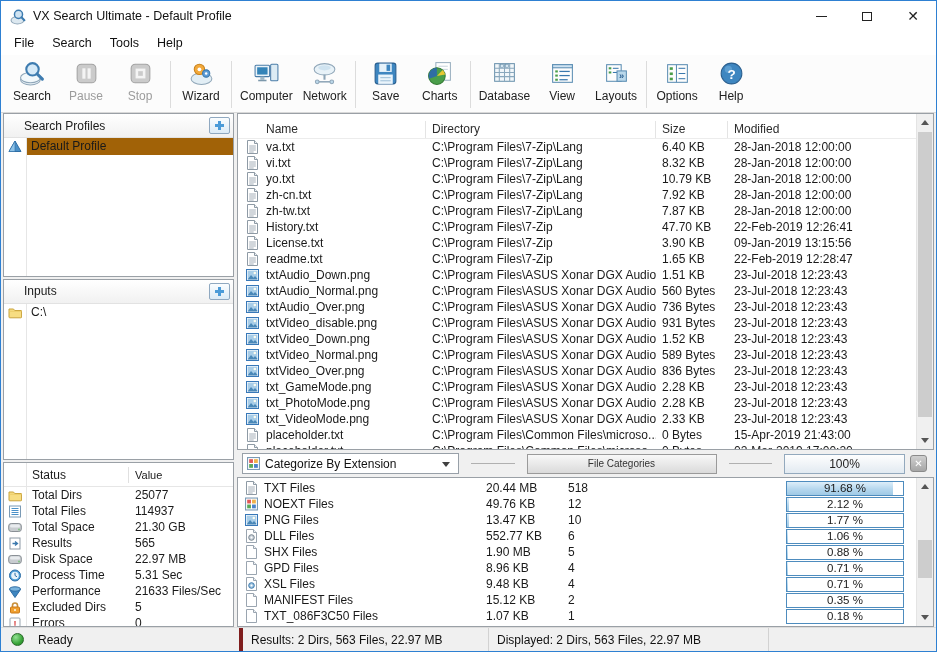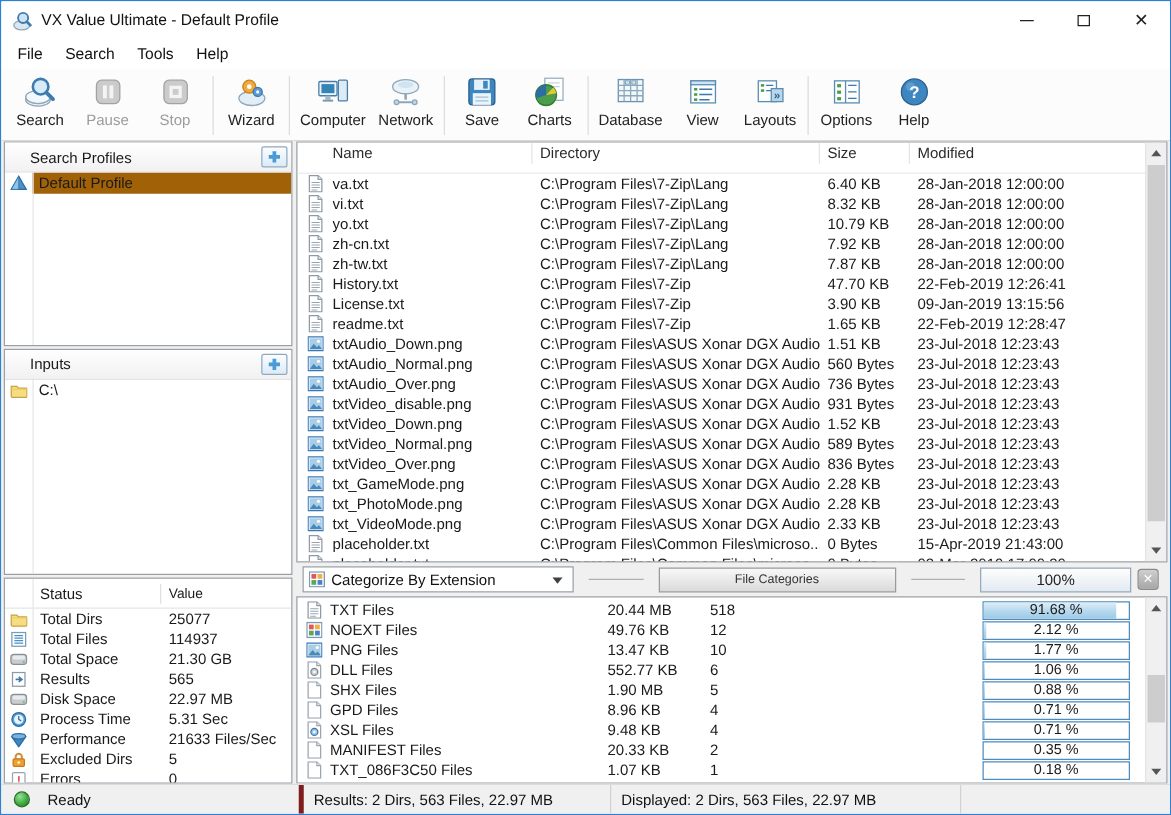--- a/index.html
+++ b/index.html
@@ -55,21 +55,21 @@
   .status-head .sh1 { width: 103px; margin-left: 22px; padding-left: 6px; font-size: 12px; border-right: 1px solid #e0e0e0; height: 16px; line-height: 16px; }
   .status-head .sh2 { padding-left: 6px; font-size: 11px; }
   .srow { height: 16px; display: flex; align-items: center; }
   .srow .sicn { width: 22px; flex: 0 0 auto; display: flex; justify-content: center; }
   .srow .sicn svg { width: 14px; height: 13px; display: block; }
   .srow .sl { width: 103px; padding-left: 6px; font-size: 12px; white-space: nowrap; }
   .srow .sv { padding-left: 6px; font-size: 12px; white-space: nowrap; }
   
   .filelist { height: 338px; margin-bottom: 1px; background: #fff; border: 1px solid #9aa0a6; display: flex; overflow: hidden; }
   .fl-content { flex: 1 1 auto; min-width: 0; overflow: hidden; }
-  .fl-head { height: 25px; display: flex; align-items: flex-start; border-bottom: 1px solid #ececec; }
+  .fl-head { height: 25px; display: flex; align-items: flex-end; border-bottom: 1px solid #ececec; }
   .fl-head .hc { font-size: 12px; color: #2b2b2b; padding-left: 6px; height: 17px; line-height: 17px; border-right: 1px solid #e4e4e4; white-space: nowrap; }
   .hc-name { width: 188px; padding-left: 28px !important; }
   .hc-dir { width: 230px; }
   .hc-size { width: 72px; }
   .hc-mod { flex: 1; border-right: none !important; }
   .frow { height: 16px; display: flex; align-items: center; white-space: nowrap; }
   .frow .fic { width: 28px; flex: 0 0 auto; display: flex; justify-content: center; }
   .frow .fic svg { width: 13px; height: 14px; display: block; }
   .frow .fc { font-size: 12px; overflow: hidden; padding-left: 6px; }
   .fc-name { width: 160px; padding-left: 0 !important; }
@@ -123,21 +123,21 @@
 <div class="window">
 
   <div class="titlebar">
     <span class="app-icon">
       <svg viewBox="0 0 16 16">
           <ellipse cx="7" cy="11.5" rx="6" ry="3.5" fill="#dce8f0" stroke="#8fa6b8"></ellipse>
           <circle cx="8" cy="6" r="3.8" fill="#cfe3f2" stroke="#3e7cb0" stroke-width="1.4"></circle>
           <line x1="10.8" y1="8.8" x2="13.5" y2="11.5" stroke="#3e7cb0" stroke-width="2" stroke-linecap="round"></line>
         </svg>
     </span>
-    <span class="title">VX Value Ultimate - Default Profile</span>
+    <span class="title">VX Search Ultimate - Default Profile</span>
     <div class="win-btns">
       <div class="win-btn">
           <span class="wb-min"></span>
         </div>
       <div class="win-btn">
           <span class="wb-max"></span>
         </div>
       <div class="win-btn">
           <span class="wb-close">✕</span>
         </div>
@@ -978,21 +978,21 @@
             <div class="crow">
               <span class="cic">
                 <span>
                   <svg viewBox="0 0 13 14">
                     <path d="M1.5 .5 H8.5 L11.5 3.5 V13.5 H1.5 Z" fill="#fff" stroke="#9aa5b0"></path>
                     <path d="M8.5 .5 V3.5 H11.5" fill="#eef2f5" stroke="#9aa5b0"></path>
                   </svg>
                 </span>
               </span>
               <span class="cn">MANIFEST Files</span>
-              <span class="cs">20.33 KB</span>
+              <span class="cs">15.12 KB</span>
               <span class="cc">2</span>
               <div class="pbar">
                 <div class="pfill" style="width: 0.35%;"></div>
                 <div class="plabel">0.35 %</div>
               </div>
             </div>
             <div class="crow">
               <span class="cic">
                 <span>
                   <svg viewBox="0 0 13 14">

